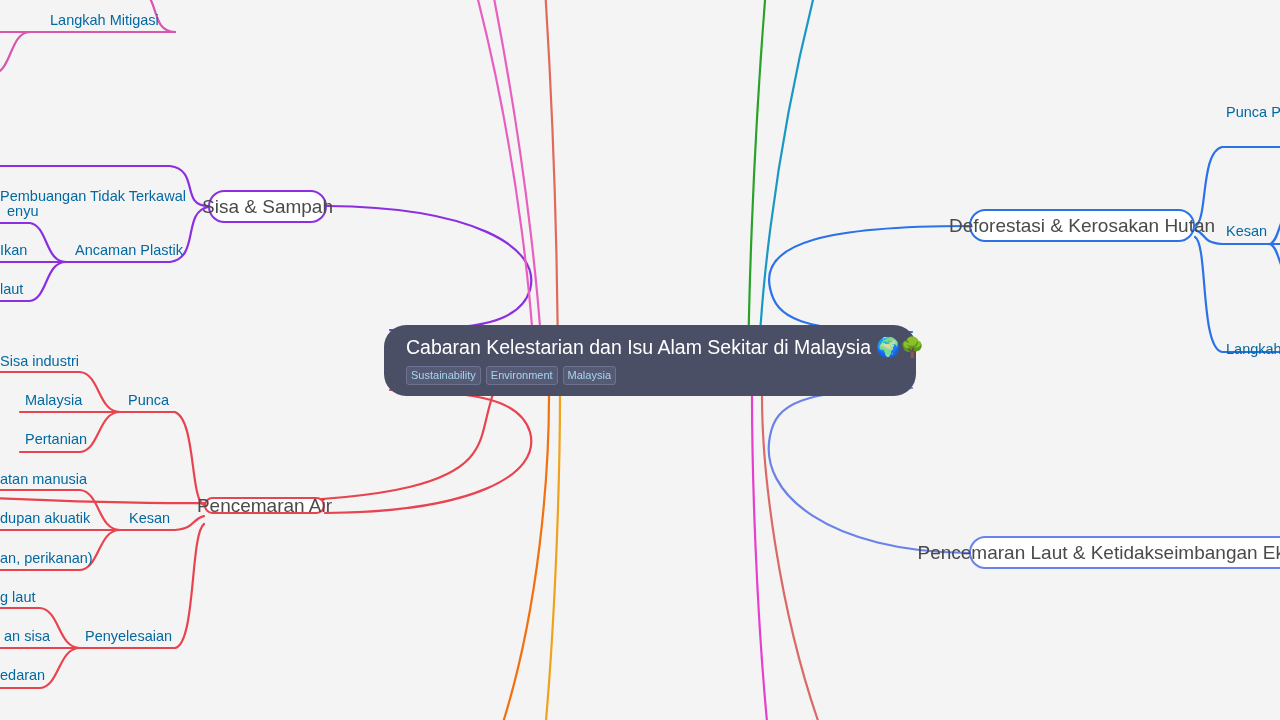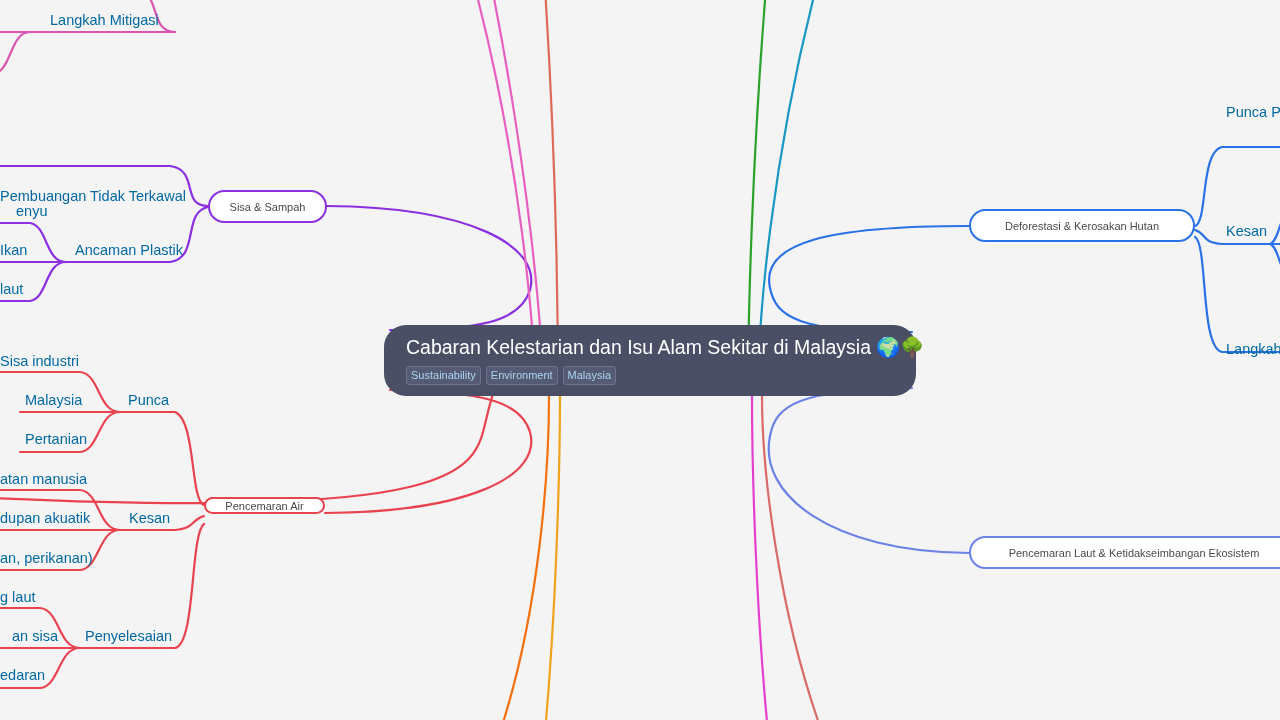--- a/index.html
+++ b/index.html
@@ -82,21 +82,21 @@
     background: #ffffff;
     border-radius: 20px;
     border: 2px solid #888;
     box-sizing: border-box;
     display: flex;
     align-items: center;
     justify-content: center;
     padding: 0 16px;
     white-space: nowrap;
     color: #4a4a4a;
-    font-size: 11px;
+    font-size: 19px;
     z-index: 20;
   }
 
   
   .label {
     position: absolute;
     color: #0369a1;
     font-size: 14.5px;
     white-space: nowrap;
     z-index: 15;
@@ -193,33 +193,33 @@
   </div>
 
   <div class="node" style="left: 969px; top: 536px; width: 330px; height: 33px; border-color: rgb(107, 130, 232);">
     <span>Pencemaran Laut &amp; Ketidakseimbangan Ekosistem</span>
   </div>
 
   <div id="branch-labels">
       <div class="label" style="left: 50px; top: 12px;">Langkah Mitigasi</div>
       <div class="label" style="left: 0px; top: 144px; margin-top: 44px;">Pembuangan Tidak Terkawal</div>
       <div class="label" style="left: 75px; top: 242px;">Ancaman Plastik</div>
-      <div class="label" style="left: 16px; top: 203px;">enyu</div>
+      <div class="label" style="left: 7px; top: 203px;">enyu</div>
       <div class="label" style="left: 0px; top: 242px;">Ikan</div>
       <div class="label" style="left: 0px; top: 281px;">laut</div>
       <div class="label" style="left: 0; top: 353px;">Sisa industri</div>
       <div class="label" style="left: 25px; top: 392px;">Malaysia</div>
       <div class="label" style="left: 128px; top: 392px;">Punca</div>
       <div class="label" style="left: 25px; top: 431px;">Pertanian</div>
       <div class="label" style="left: 0px; top: 471px;">atan manusia</div>
       <div class="label" style="left: 0px; top: 510px;">dupan akuatik</div>
       <div class="label" style="left: 129px; top: 510px;">Kesan</div>
       <div class="label" style="left: 0px; top: 550px;">an, perikanan)</div>
       <div class="label" style="left: 0px; top: 589px;">g laut</div>
-      <div class="label" style="left: 12px; top: 628px; text-align: right;">an sisa</div>
+      <div class="label" style="left: 4px; top: 628px; text-align: right;">an sisa</div>
       <div class="label" style="left: 85px; top: 628px;">Penyelesaian</div>
       <div class="label" style="left: 0px; top: 667px;">edaran</div>
       <div class="label" style="left: 1226px; top: 104px;">Punca Pe</div>
       <div class="label" style="left: 1226px; top: 223px;">Kesan</div>
       <div class="label" style="left: 1226px; top: 341px;">Langkah</div>
     </div>
 
 </div>
 
 </body></html>

